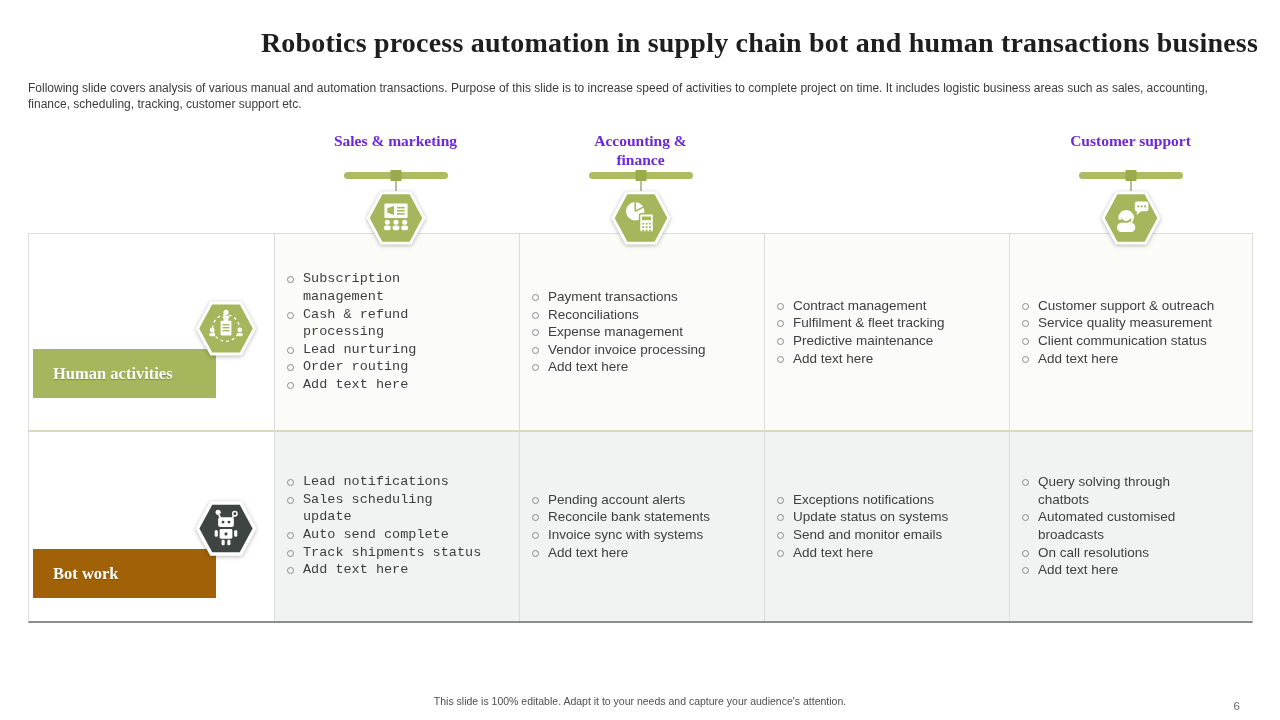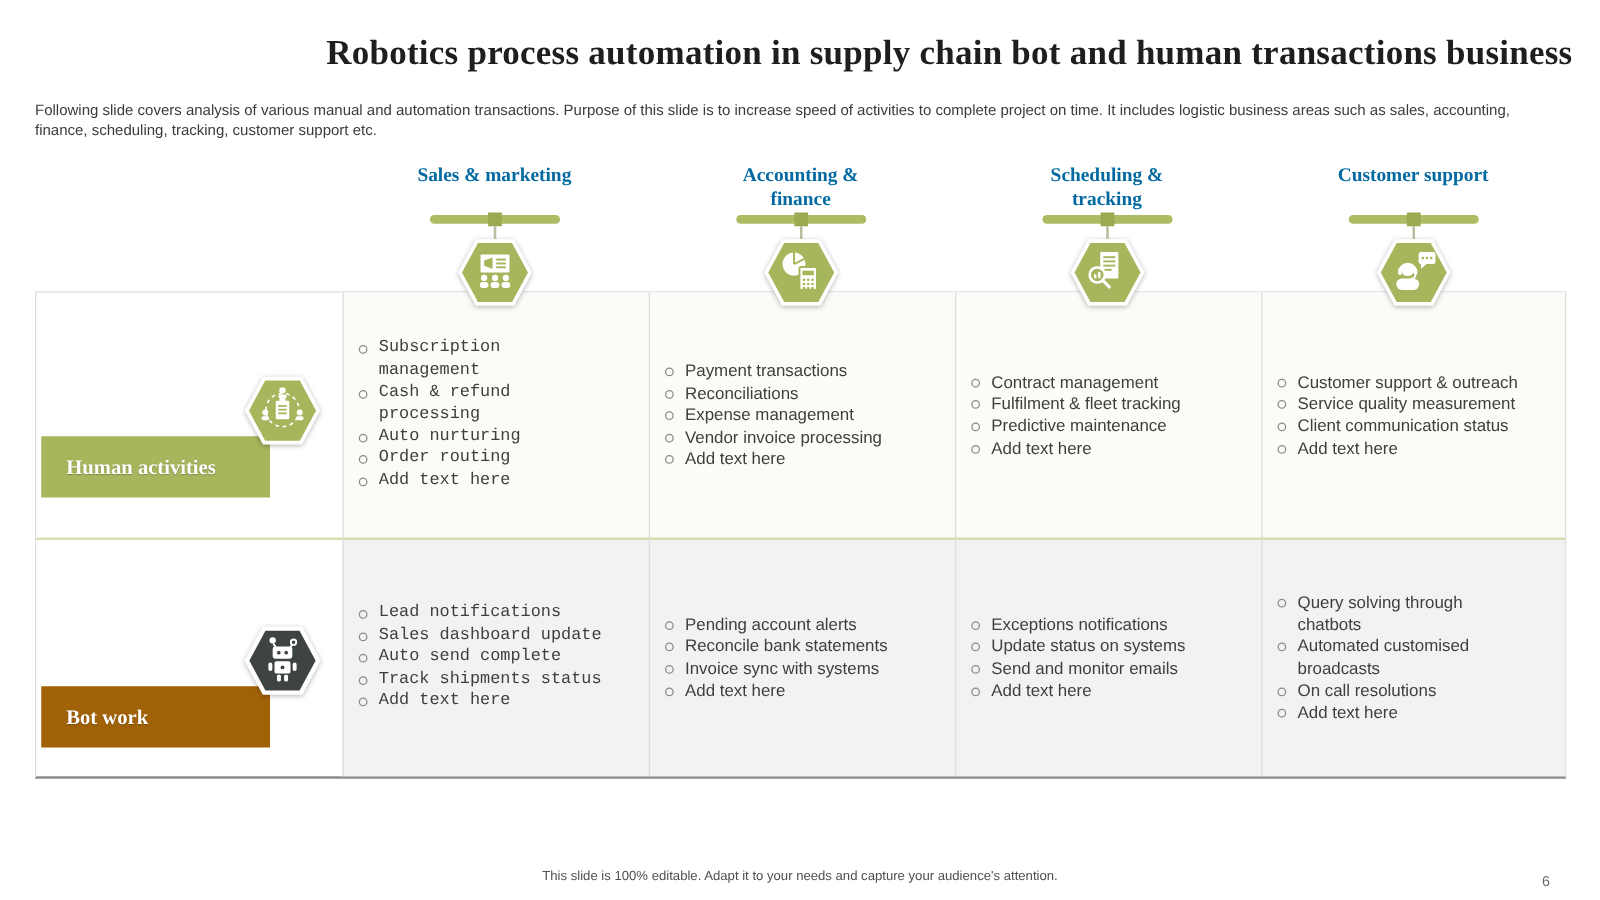--- a/index.html
+++ b/index.html
@@ -40,21 +40,21 @@
     content:""; position:absolute; left:3px; top:6px; width:5px; height:5px;
     border:1px solid #8a8a8a; border-radius:50%; background:transparent;
   }
   
   .col-header { position:absolute; top:131px; width:245px; height:160px; }
   .col-header.c0 { left:273px; } .col-header.c1 { left:518px; }
   .col-header.c2 { left:763px; } .col-header.c3 { left:1008px; }
   .col-title {
     position:absolute; top:0; left:50%; transform:translateX(-50%); width:132px;
     text-align:center; font-family:"Liberation Serif","DejaVu Serif",serif;
-    font-weight:700; font-size:15.5px; line-height:19px; color:#0369a1;
+    font-weight:700; font-size:15.5px; line-height:19px; color:#6d28d9;
   }
   .col-bar {
     position:absolute; top:41px; left:50%; transform:translateX(-50%);
     width:104px; height:7px; border-radius:3.5px; background:#aebb63;
   }
   .col-node {
     position:absolute; top:39px; left:50%; transform:translateX(-50%);
     width:11px; height:11px; background:#9aaa50;
   }
   .col-stem {
@@ -101,21 +101,21 @@
     <div class="row-divider"></div>
     <div class="vline v0"></div>
     <div class="vline v1"></div>
     <div class="vline v2"></div>
     <div class="vline v3"></div>
 
     <div class="cell r1 c0">
       <ul>
           <li>Subscription management</li>
           <li>Cash &amp; refund processing</li>
-          <li>Auto nurturing</li>
+          <li>Lead nurturing</li>
           <li>Order routing</li>
           <li>Add text here</li>
         </ul>
     </div>
     <div class="cell r1 c1">
       <ul>
           <li>Payment transactions</li>
           <li>Reconciliations</li>
           <li>Expense management</li>
           <li>Vendor invoice processing</li>
@@ -134,21 +134,21 @@
       <ul>
           <li>Customer support &amp; outreach</li>
           <li>Service quality measurement</li>
           <li>Client communication status</li>
           <li>Add text here</li>
         </ul>
     </div>
     <div class="cell r2 c0">
       <ul>
           <li>Lead notifications</li>
-          <li>Sales dashboard update</li>
+          <li>Sales scheduling update</li>
           <li>Auto send complete</li>
           <li>Track shipments status</li>
           <li>Add text here</li>
         </ul>
     </div>
     <div class="cell r2 c1">
       <ul>
           <li>Pending account alerts</li>
           <li>Reconcile bank statements</li>
           <li>Invoice sync with systems</li>
@@ -211,38 +211,20 @@
         <circle cx="41.3" cy="35" r="1.1" fill="#a5b65c"></circle>
       <circle cx="34.3" cy="38.5" r="1.1" fill="#a5b65c"></circle>
         <circle cx="37.8" cy="38.5" r="1.1" fill="#a5b65c"></circle>
         <circle cx="41.3" cy="38.5" r="1.1" fill="#a5b65c"></circle>
       <circle cx="34.3" cy="42" r="1.1" fill="#a5b65c"></circle>
         <circle cx="37.8" cy="42" r="1.1" fill="#a5b65c"></circle>
         <circle cx="41.3" cy="42" r="1.1" fill="#a5b65c"></circle>
     </svg>
   </div>
 
-  <div class="col-header c2">
-    <div class="col-title">Scheduling &amp; tracking</div>
-    <div class="col-bar"></div>
-    <div class="col-node"></div>
-    <div class="col-stem"></div>
-    <svg class="hex col-hex" width="62" height="56" viewBox="0 0 64 58">
-      <polygon class="hex-green" points="17,3 47,3 61,29 47,55 17,55 3,29"></polygon>
-      <rect x="26" y="12" width="15" height="22" rx="1" fill="#fff"></rect>
-      <rect x="28.5" y="15.5" width="10" height="1.6" fill="#a5b65c"></rect>
-      <rect x="28.5" y="19" width="10" height="1.6" fill="#a5b65c"></rect>
-      <rect x="28.5" y="22.5" width="10" height="1.6" fill="#a5b65c"></rect>
-      <rect x="28.5" y="26" width="7" height="1.6" fill="#a5b65c"></rect>
-      <circle cx="23.5" cy="31" r="6.3" fill="#a5b65c" stroke="#fff" stroke-width="2.2"></circle>
-      <rect x="20.8" y="30.5" width="2" height="3.2" fill="#fff"></rect>
-      <rect x="24.2" y="28.5" width="2" height="5.2" fill="#fff"></rect>
-      <line x1="28.3" y1="35.8" x2="33.5" y2="41" stroke="#fff" stroke-width="2.6" stroke-linecap="round"></line>
-    </svg>
-  </div>
 
   <div class="col-header c3">
     <div class="col-title">Customer support</div>
     <div class="col-bar"></div>
     <div class="col-node"></div>
     <div class="col-stem"></div>
     <svg class="hex col-hex" width="62" height="56" viewBox="0 0 64 58">
       <polygon class="hex-green" points="17,3 47,3 61,29 47,55 17,55 3,29"></polygon>
       <rect x="36" y="12" width="14" height="10" rx="2" fill="#fff"></rect>
       <polygon points="38,21.5 43,21.5 38,26" fill="#fff"></polygon>

